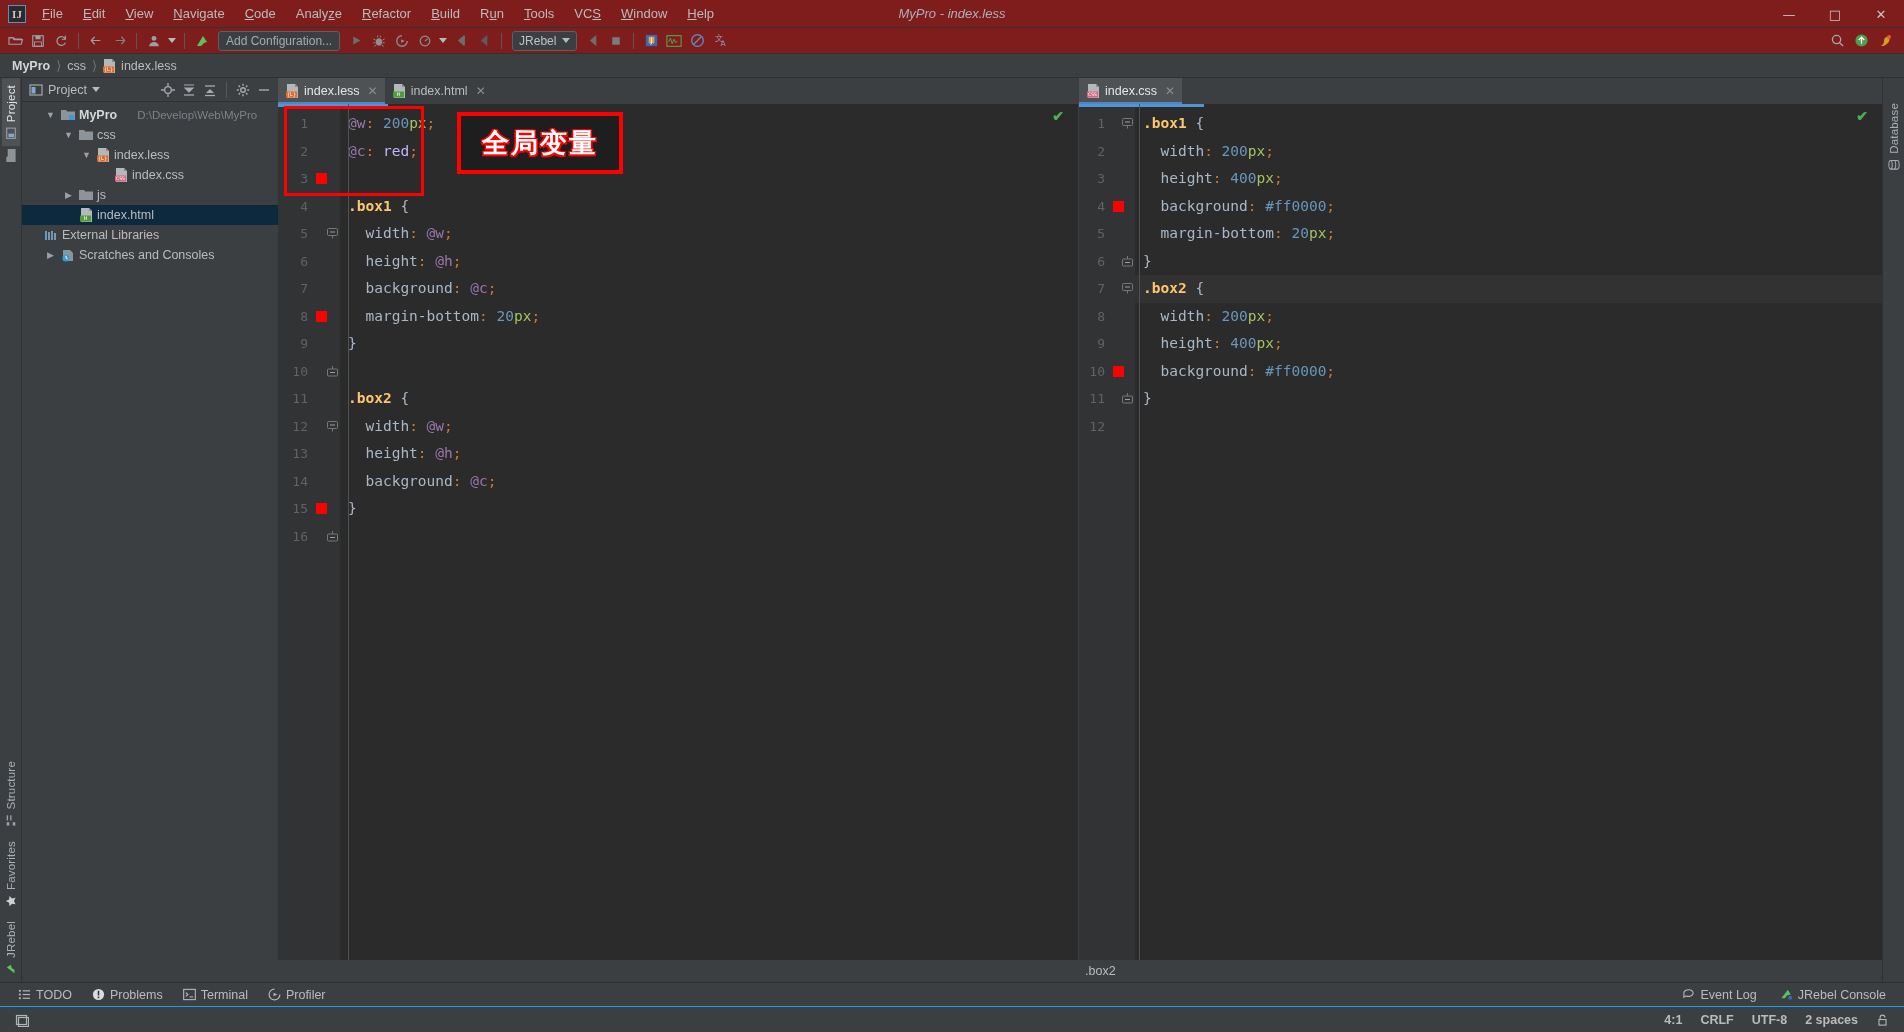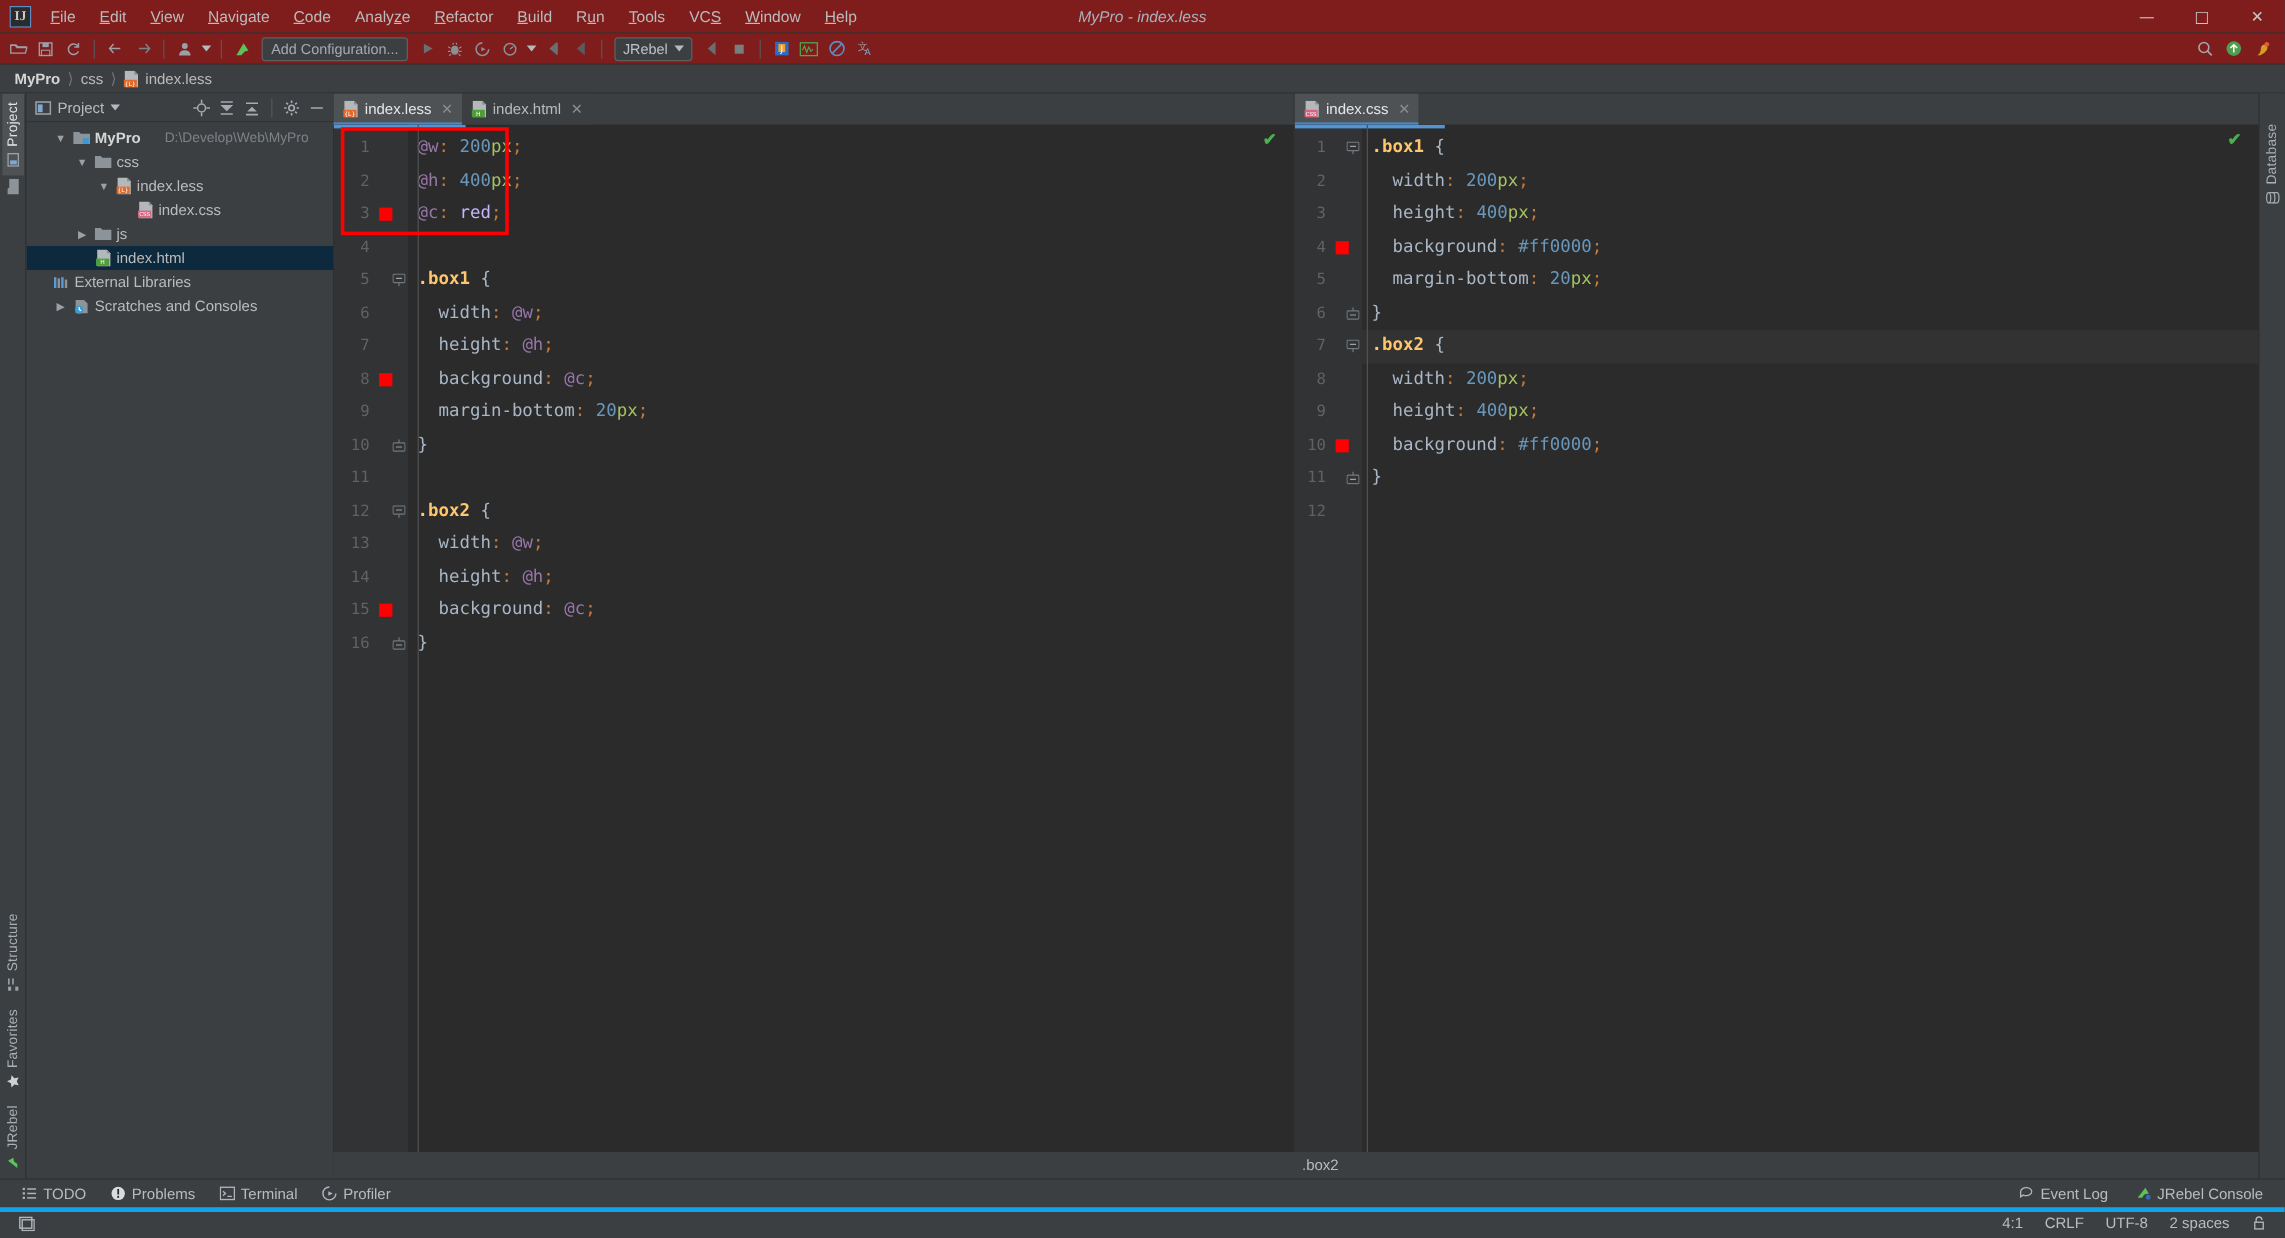--- a/index.html
+++ b/index.html
@@ -195,22 +195,22 @@
     height: 24px; flex: 0 0 24px; background: #3c3f41; display: flex; align-items: center;
     padding: 0 8px; gap: 0; border-top: 1px solid #2f3133;
   }
   .tw-item {
     display: flex; align-items: center; gap: 5px; font-size: 12.5px; color: #bbbbbb;
     padding: 2px 10px; border-radius: 3px;
   }
   .tw-right { margin-left: auto; display: flex; align-items: center; gap: 2px; }
 
   .statusbar {
-    height: 26px; flex: 0 0 26px; background: #3c3f41; display: flex; align-items: flex-start;
-    padding: 0 6px; gap: 0; border-top: 4px solid #0ea5e9; font-size: 12.5px; color: #bbbbbb;
+    height: 26px; flex: 0 0 26px; background: #3c3f41; display: flex; align-items: center;
+    padding: 0 6px; gap: 0; border-top: 1px solid #0ea5e9; font-size: 12.5px; color: #bbbbbb; font-weight: bold;
   }
   .sb-right { margin-left: auto; display: flex; align-items: center; gap: 0; }
   .sb-item { padding: 2px 9px; border-radius: 3px; }
 
   svg { display: block; }
 </style>
 </head>
 <body>
 
 <div class="titlebar">
@@ -731,40 +731,40 @@
                     <path d="M5.5 3L5.5 0" stroke="#75797c"></path>
                     <path d="M3 6.5h5" stroke="#9aa0a6"></path>
                   </svg>
                 </span>
               </div>
             </div>
 
           <div class="code" id="code-left">
             <div class="foldbar" style="left:8px"></div>
           <div class="cline"><span class="t-var">@w</span><span class="t-punct">:</span>&nbsp;<span class="t-num">200</span><span class="t-unit">px</span><span class="t-punct">;</span></div>
-              <div class="cline"><span class="t-var">@h</span><span class="t-punct">:</span>&nbsp;<span class="t-num">400</span><span class="t-unit">px</span><span class="t-punct">;</span></div>
               <div class="cline"><span class="t-var">@c</span><span class="t-punct">:</span>&nbsp;<span class="t-kw">red</span><span class="t-punct">;</span></div>
               <div class="cline">&nbsp;</div>
               <div class="cline"><span class="t-sel">.box1</span>&nbsp;<span class="t-brace">{</span></div>
               <div class="cline">&nbsp;&nbsp;<span class="t-prop">width</span><span class="t-punct">:</span>&nbsp;<span class="t-var">@w</span><span class="t-punct">;</span></div>
               <div class="cline">&nbsp;&nbsp;<span class="t-prop">height</span><span class="t-punct">:</span>&nbsp;<span class="t-var">@h</span><span class="t-punct">;</span></div>
               <div class="cline">&nbsp;&nbsp;<span class="t-prop">background</span><span class="t-punct">:</span>&nbsp;<span class="t-var">@c</span><span class="t-punct">;</span></div>
               <div class="cline">&nbsp;&nbsp;<span class="t-prop">margin-bottom</span><span class="t-punct">:</span>&nbsp;<span class="t-num">20</span><span class="t-unit">px</span><span class="t-punct">;</span></div>
               <div class="cline"><span class="t-brace">}</span></div>
               <div class="cline">&nbsp;</div>
               <div class="cline"><span class="t-sel">.box2</span>&nbsp;<span class="t-brace">{</span></div>
               <div class="cline">&nbsp;&nbsp;<span class="t-prop">width</span><span class="t-punct">:</span>&nbsp;<span class="t-var">@w</span><span class="t-punct">;</span></div>
               <div class="cline">&nbsp;&nbsp;<span class="t-prop">height</span><span class="t-punct">:</span>&nbsp;<span class="t-var">@h</span><span class="t-punct">;</span></div>
               <div class="cline">&nbsp;&nbsp;<span class="t-prop">background</span><span class="t-punct">:</span>&nbsp;<span class="t-var">@c</span><span class="t-punct">;</span></div>
               <div class="cline"><span class="t-brace">}</span></div>
             </div>
 
           <div class="inspect">✔</div>
 
           <div class="ann-box" style="left:6px; top:2px; width:140px; height:90px;"></div>
+          <div class="ann-label" style="left:179px; top:8px; width:166px; height:62px;">全局变量</div>
         </div>
       </div>
 
       <div class="pane right-pane">
         <div class="tabbar">
           <div class="etab active">
             <span>
               <svg width="13" height="14" viewBox="0 0 13 14">
                   <path d="M1 0h8l3 3v11H1z" fill="#b4b8bb"></path>
                   <path d="M9 0l3 3H9z" fill="#87898b"></path>

